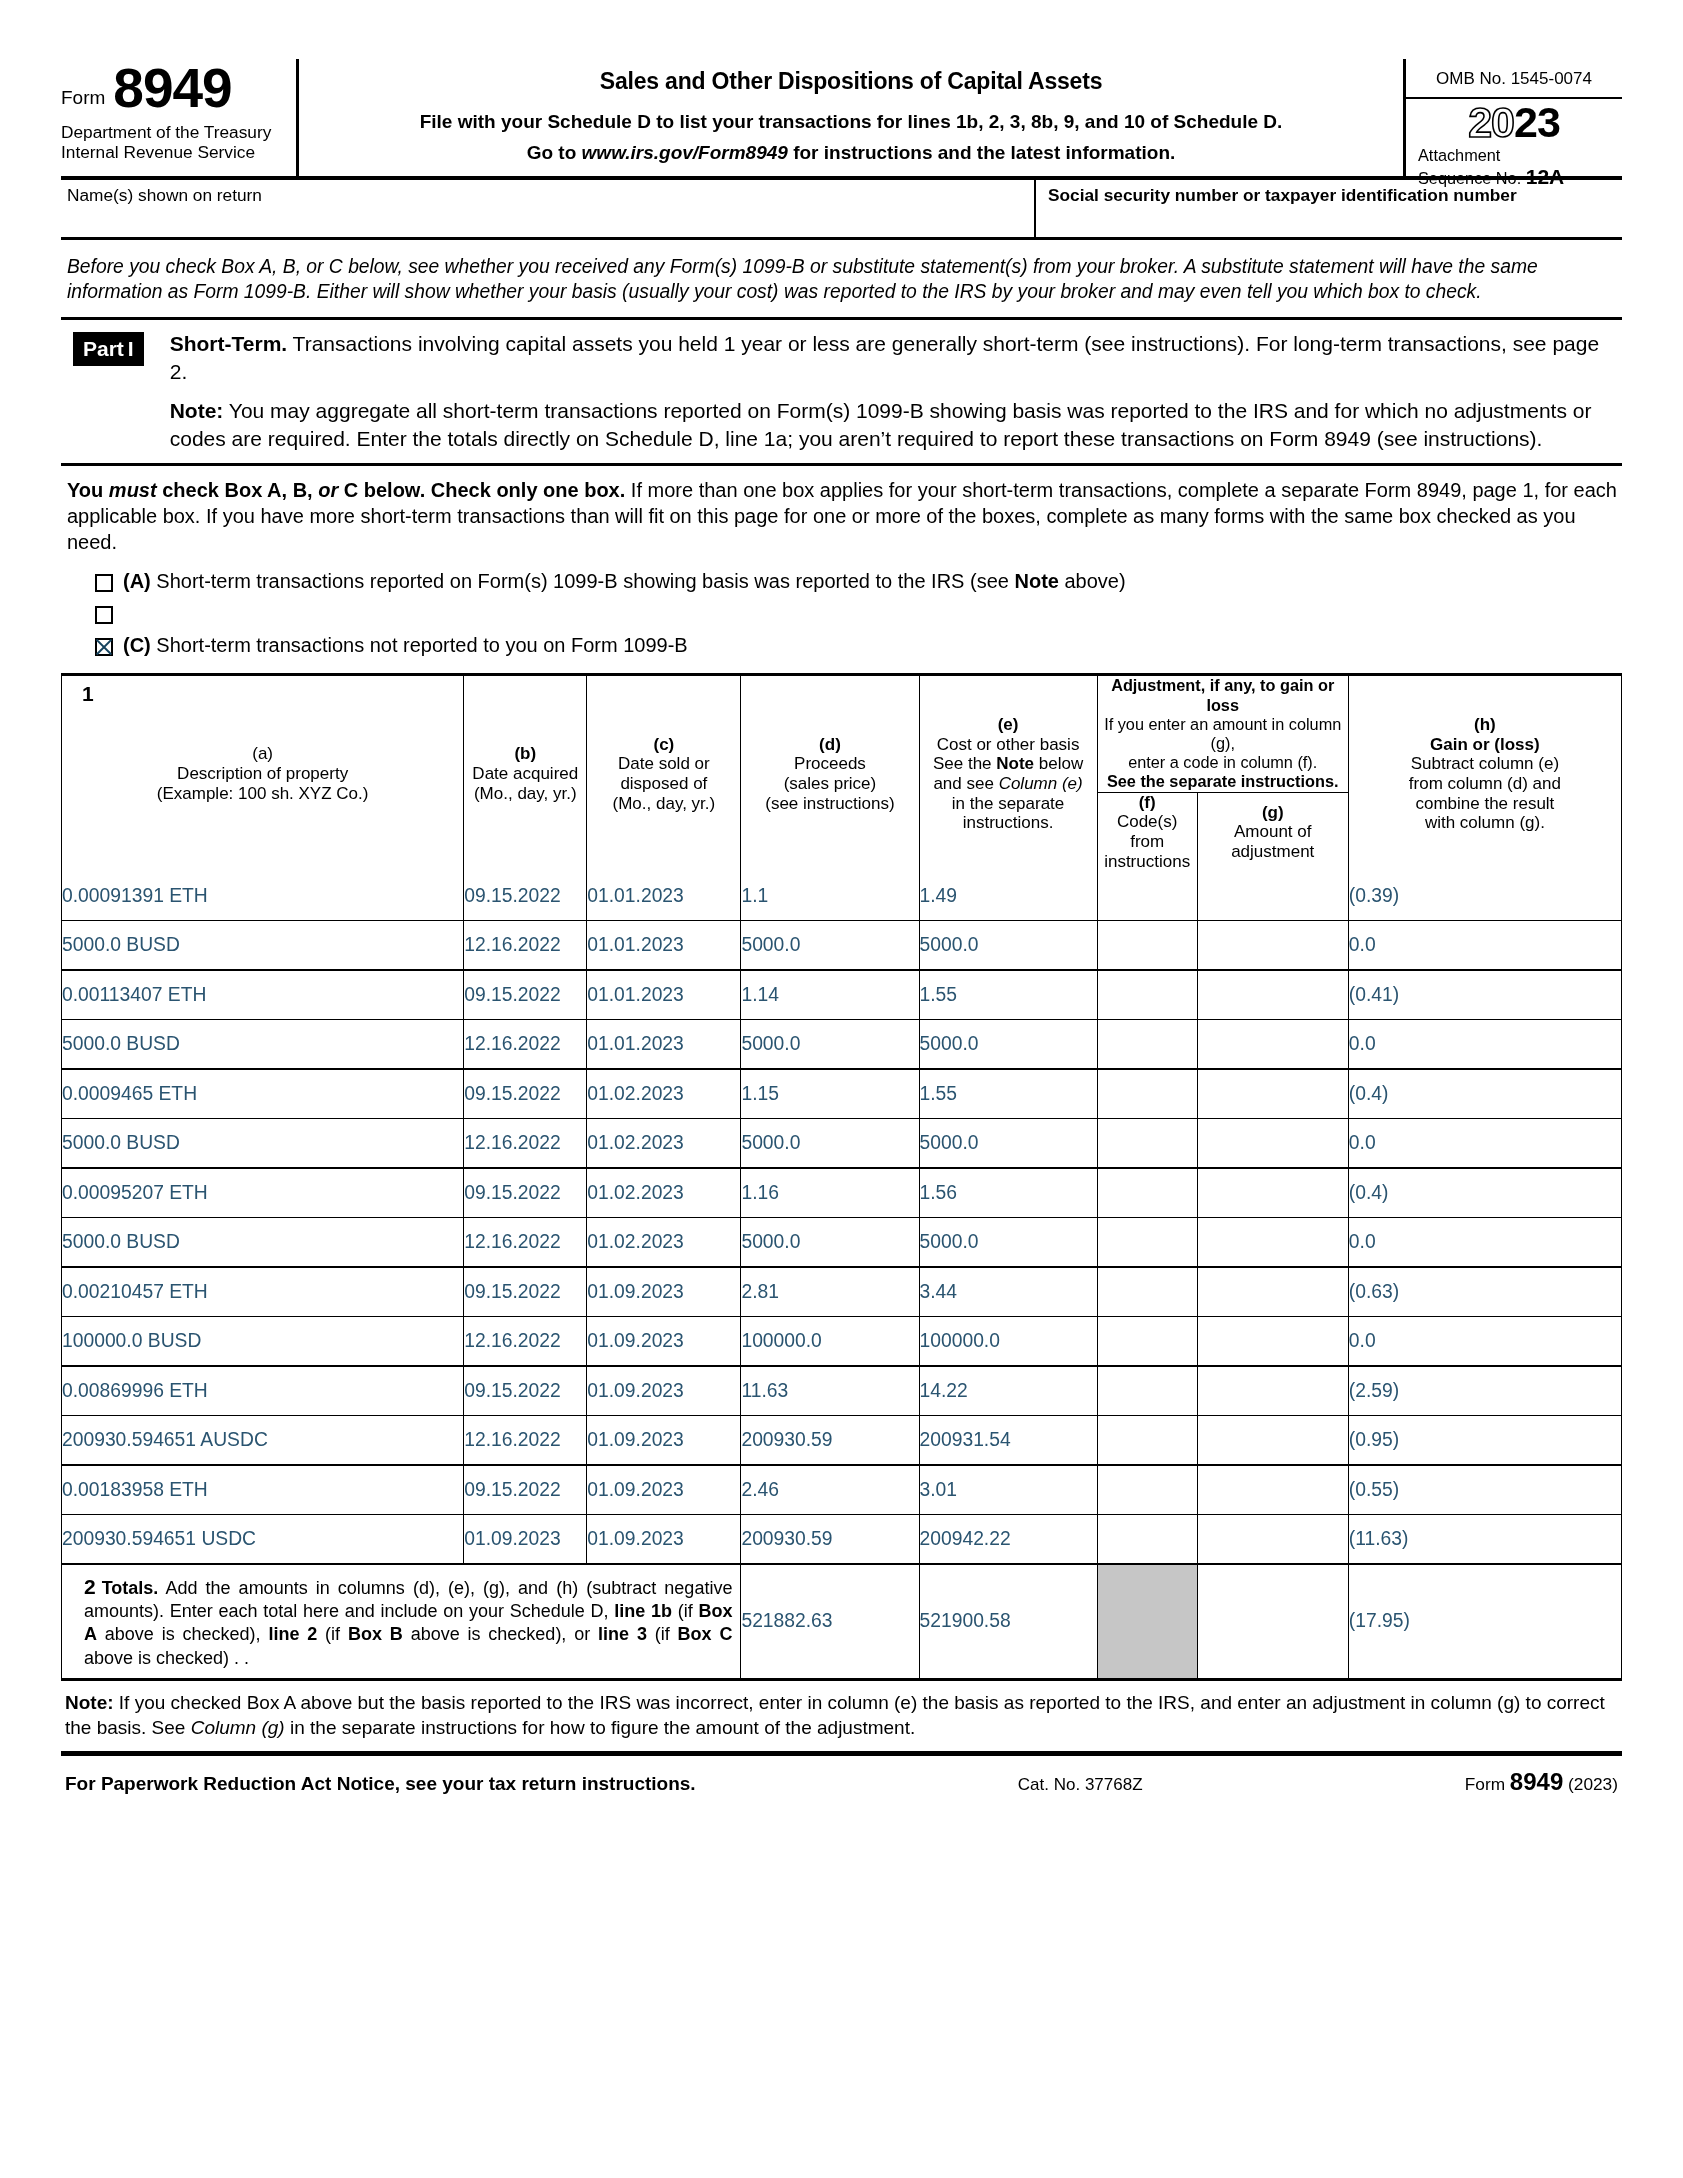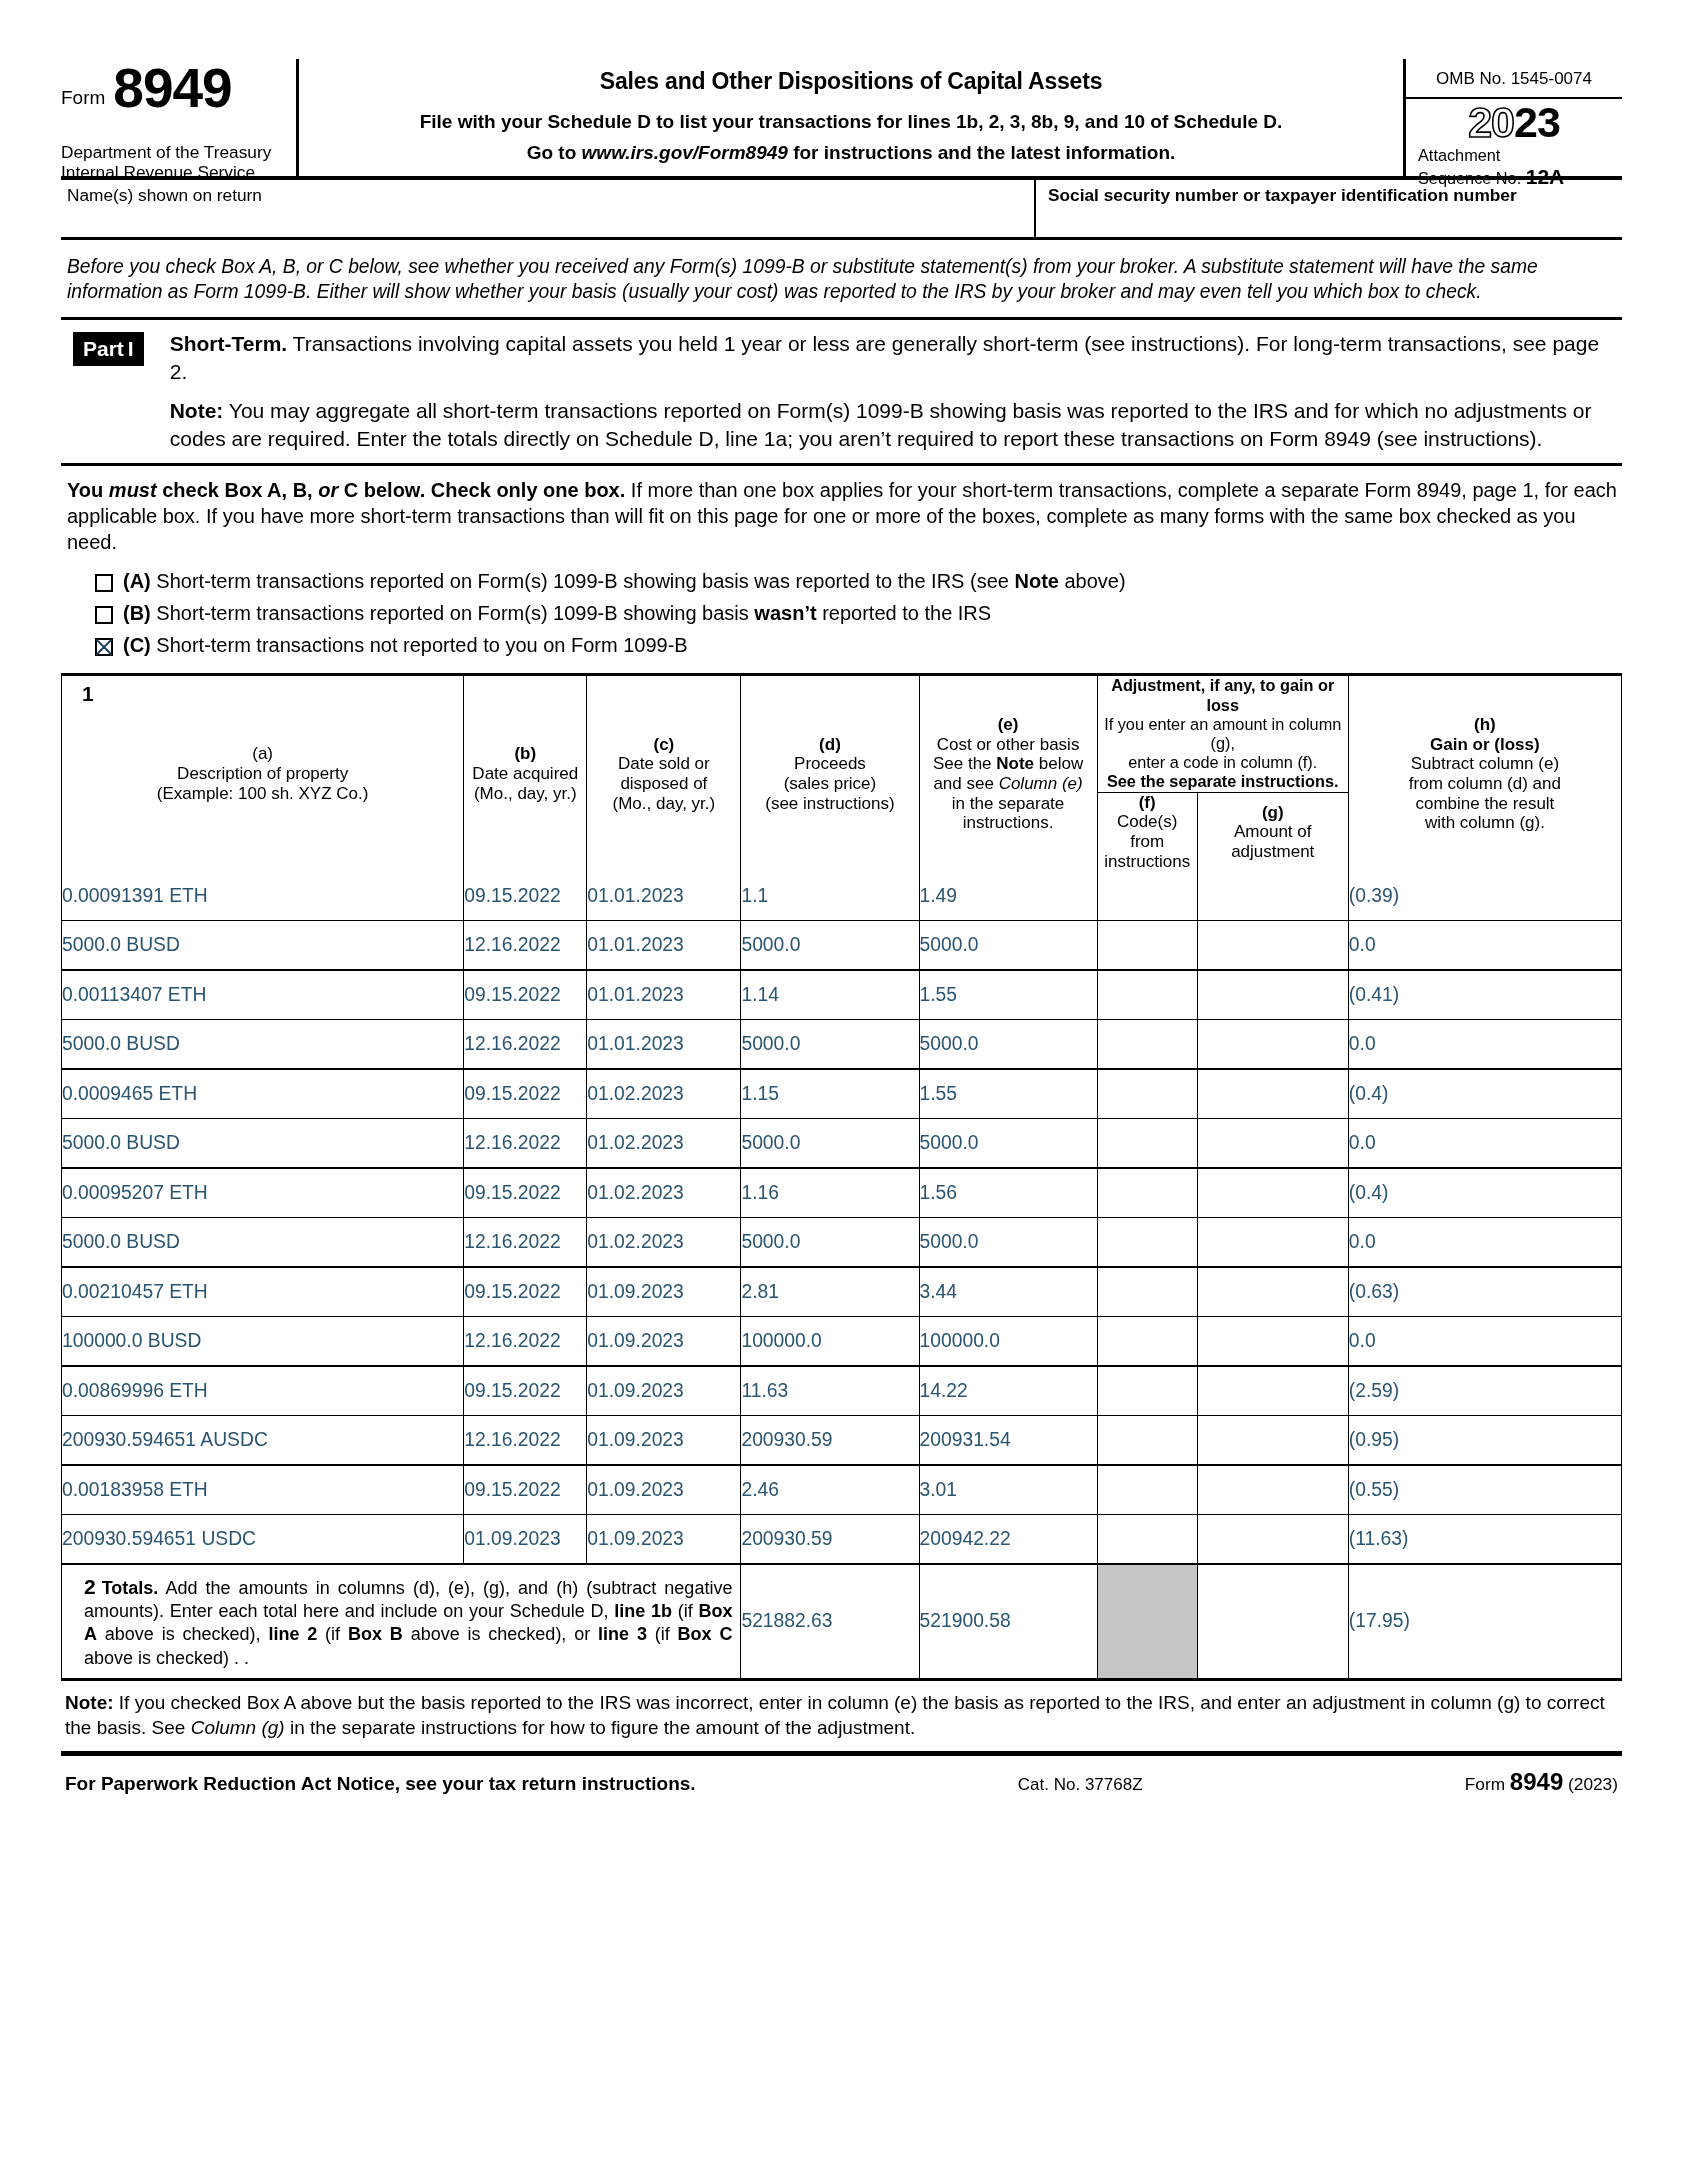--- a/index.html
+++ b/index.html
@@ -51,21 +51,21 @@
   .form-num {
     font-size: 55px;
     font-weight: bold;
     line-height: 0.92;
     letter-spacing: -1px;
     font-family: "Liberation Sans", sans-serif;
   }
   .dept {
     font-size: 17.3px;
     line-height: 1.18;
-    margin-top: 28px;
+    margin-top: 8px;
   }
   .hdr-center {
     flex: 1 1 auto;
     text-align: center;
     padding: 6px 14px 0 14px;
     border-right: 3px solid #000;
     box-sizing: border-box;
   }
   .title-main {
     font-size: 23px;
@@ -384,21 +384,20 @@
     <b><span>You </span><i>must</i><span> check Box A, B, </span><i>or</i><span> C below. Check only one box.</span></b><span> If more than one box applies for your short-term transactions, complete a separate Form 8949, page 1, for each applicable box. If you have more short-term transactions than will fit on this page for one or more of the boxes, complete as many forms with the same box checked as you need.</span>
   </div>
 
   <div class="checks">
     <div class="chk-line">
       <span class="box"></span>
       <span><b>(A)</b><span> Short-term transactions reported on Form(s) 1099-B showing basis was reported to the IRS (see </span><b>Note</b><span> above)</span></span>
     </div>
     <div class="chk-line">
       <span class="box"></span>
-      <span><b>(B)</b><span> Short-term transactions reported on Form(s) 1099-B showing basis </span><b>wasn’t</b><span> reported to the IRS</span></span>
     </div>
     <div class="chk-line">
       <span class="box checked"></span>
       <span><b>(C)</b><span> Short-term transactions not reported to you on Form 1099-B</span></span>
     </div>
   </div>
 
   <table class="f8949">
     <colgroup>
       <col style="width:402px">

